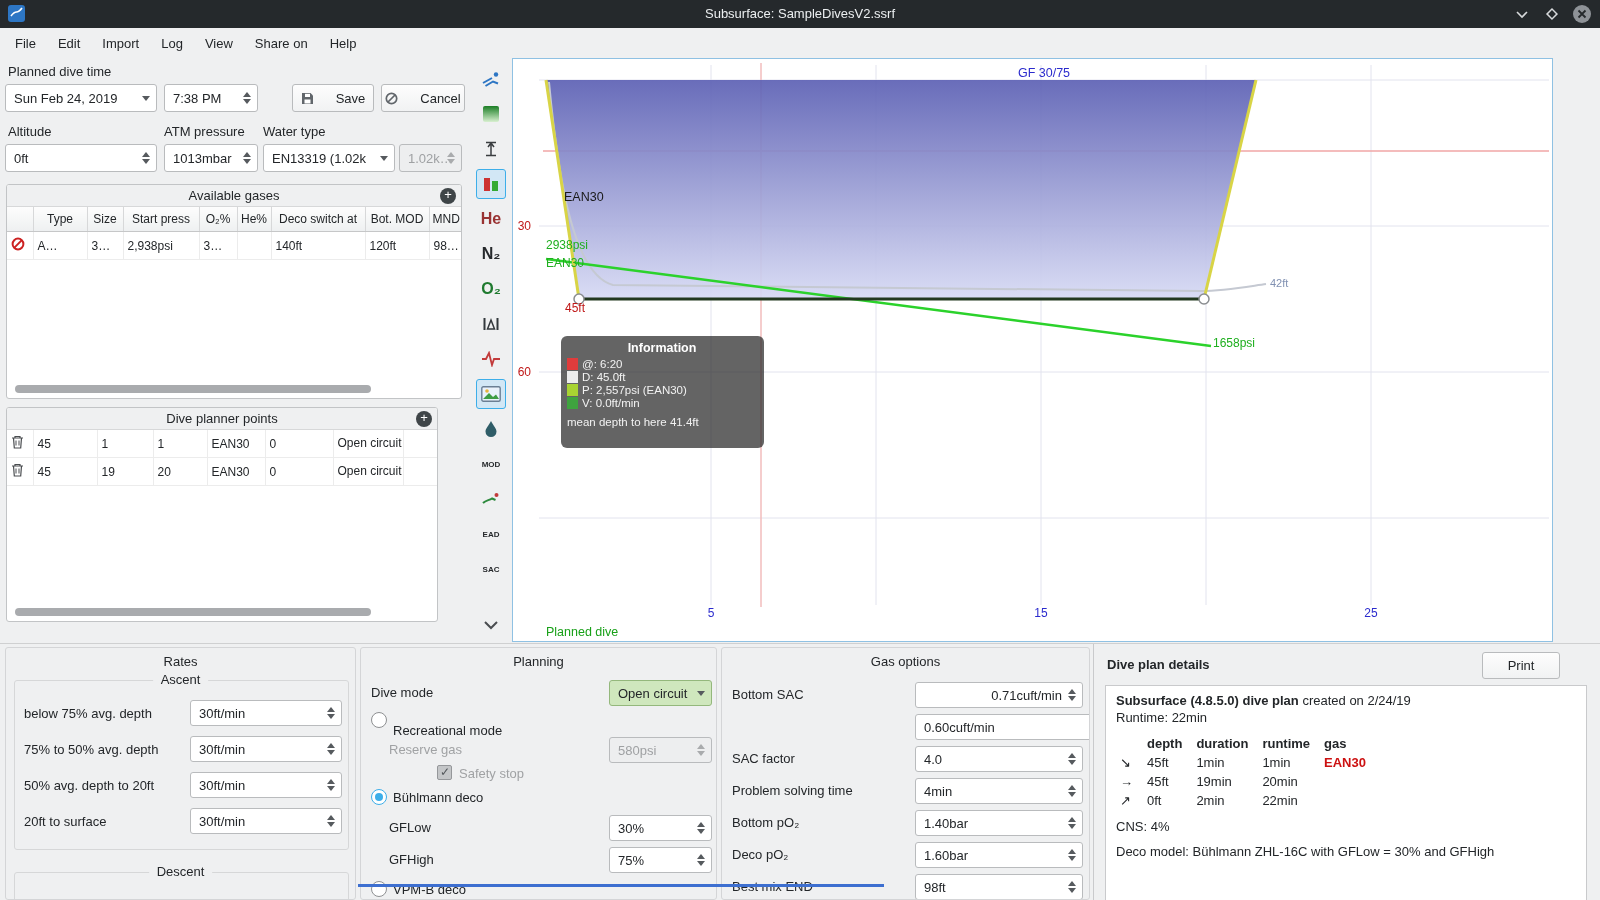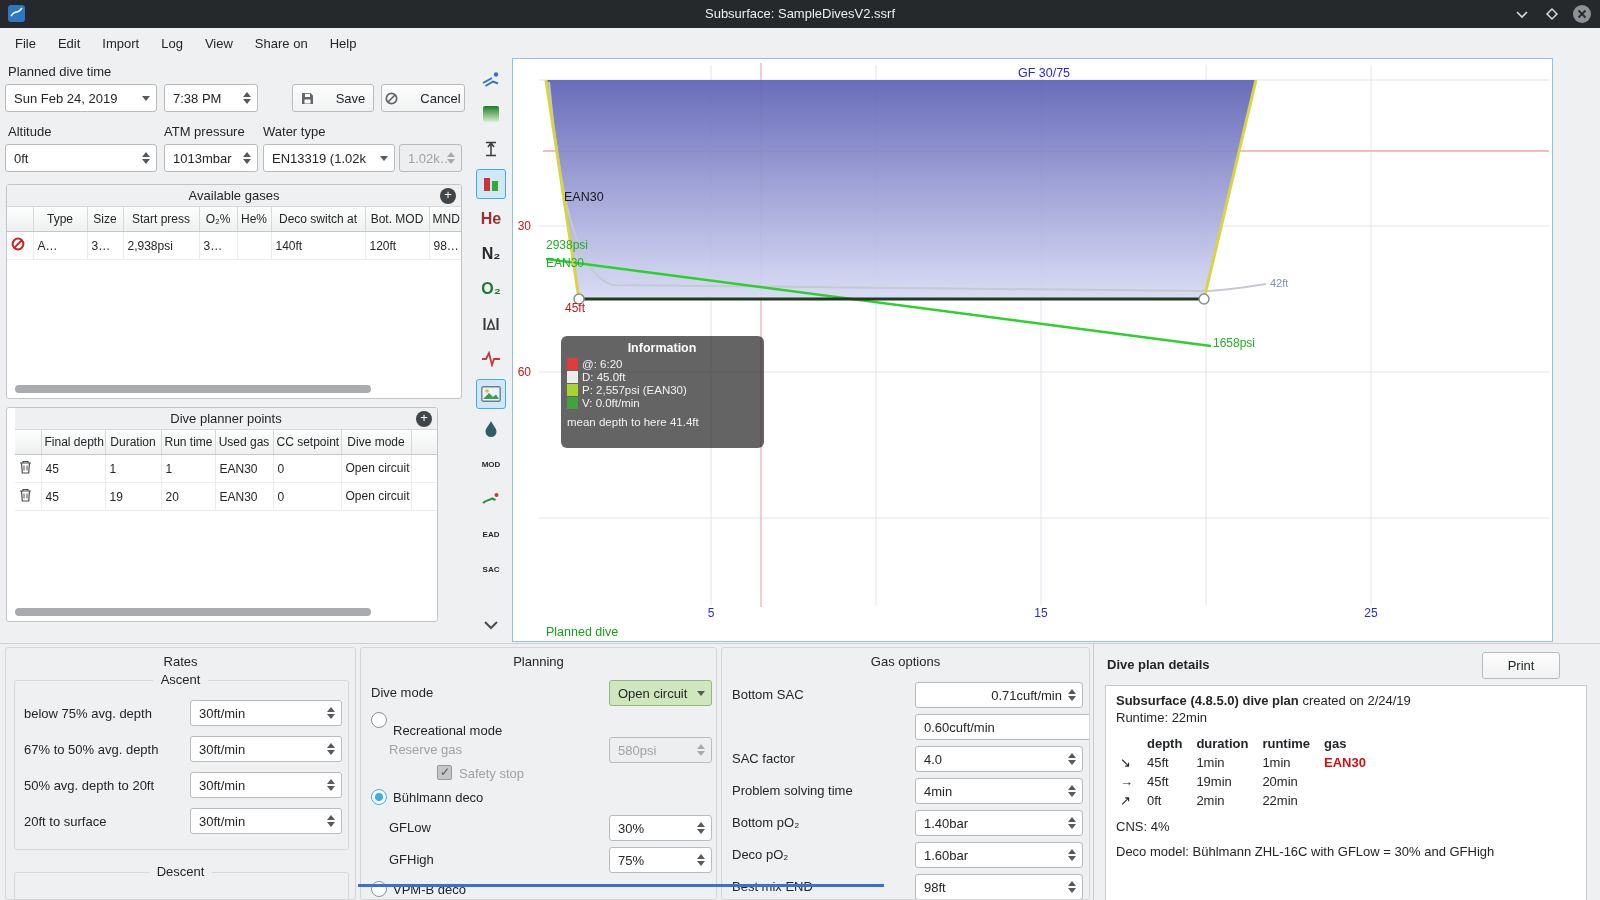--- a/index.html
+++ b/index.html
@@ -221,47 +221,37 @@
           <td></td>
           <td>140ft</td>
           <td>120ft</td>
           <td>98…</td>
         </tr>
       </tbody>
         </table>
       <div class="hscroll" style="left:8px;bottom:5px;width:356px;"></div>
     </div>
 
-    <div class="gbox" style="left:6px;top:349px;width:432px;height:215px;padding-left:8px;">
+    <div class="gbox" style="left:6px;top:349px;width:432px;height:215px;">
       <div class="gbox-hdr">
         <span>Dive planner points</span>
         <span class="plus-btn">+</span>
       </div>
       <table class="grid">
         <colgroup>
             <col style="width:26px">
             <col style="width:64px">
             <col style="width:56px">
             <col style="width:54px">
             <col style="width:58px">
             <col style="width:68px">
             <col style="width:70px">
             <col style="width:58px">
           </colgroup>
         <tbody>
-            <tr>
-          <th></th>
-          <th>Final depth</th>
-          <th>Duration</th>
-          <th>Run time</th>
-          <th>Used gas</th>
-          <th>CC setpoint</th>
-          <th>Dive mode</th>
-          <th></th>
-        </tr>
         <tr>
           <td class="icon-cell">
             <svg width="13" height="14" viewBox="0 0 13 14">
                   <path d="M1 3 h11 M4 3 V1.5 h5 V3 M2.5 3 l0.8 10 h6.4 l0.8 -10" fill="none" stroke="#4a4d50" stroke-width="1.2"></path>
                   <path d="M5 5.5 v5 M8 5.5 v5" stroke="#4a4d50" stroke-width="1"></path>
                 </svg>
           </td>
           <td>45</td>
           <td>1</td>
           <td>1</td>
@@ -446,21 +436,21 @@
       <div class="ptitle">Rates</div>
       <div class="subframe" style="left:8px;top:32px;width:335px;height:170px;"></div>
       <span class="sublabel" style="top:24px;">Ascent</span>
 
       <span class="lbl" style="left:18px;top:58px;">below 75% avg. depth</span>
       <div class="field" style="left:184px;top:52px;width:152px;height:26px;">
           <span>30ft/min</span>
           <span class="arrows"></span>
         </div>
 
-      <span class="lbl" style="left:18px;top:94px;">67% to 50% avg. depth</span>
+      <span class="lbl" style="left:18px;top:94px;">75% to 50% avg. depth</span>
       <div class="field" style="left:184px;top:88px;width:152px;height:26px;">
           <span>30ft/min</span>
           <span class="arrows"></span>
         </div>
 
       <span class="lbl" style="left:18px;top:130px;">50% avg. depth to 20ft</span>
       <div class="field" style="left:184px;top:124px;width:152px;height:26px;">
           <span>30ft/min</span>
           <span class="arrows"></span>
         </div>

